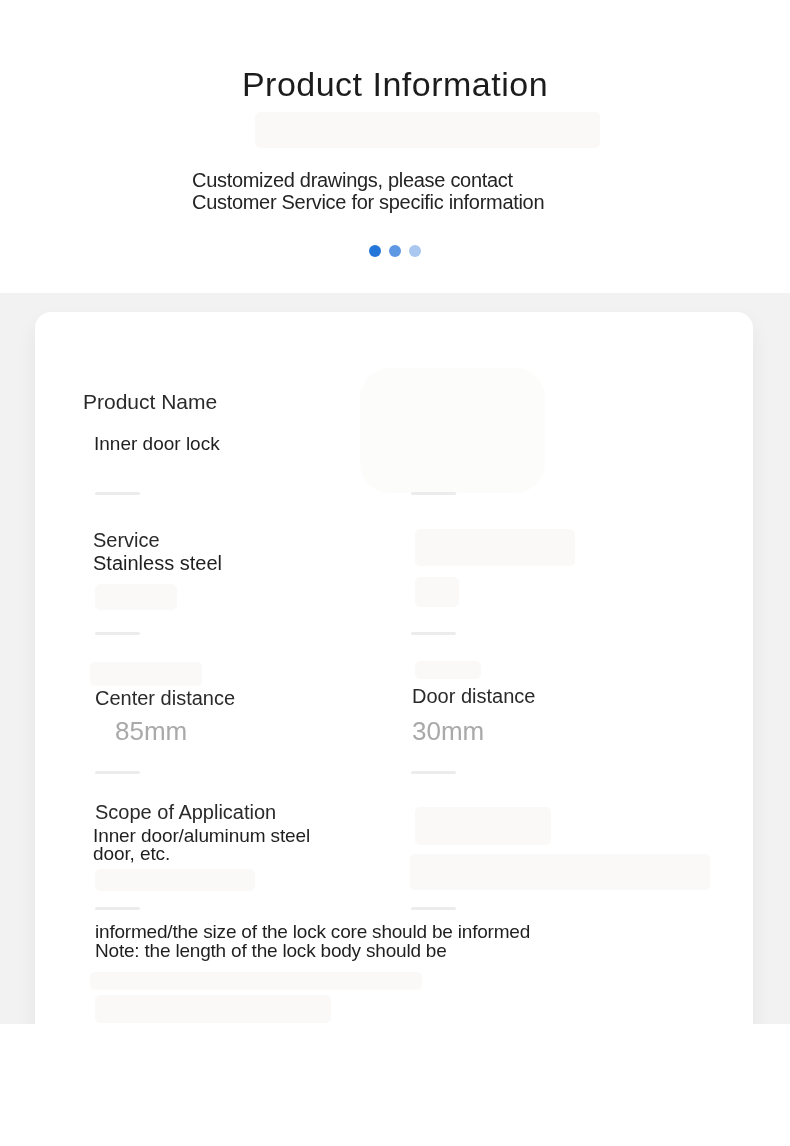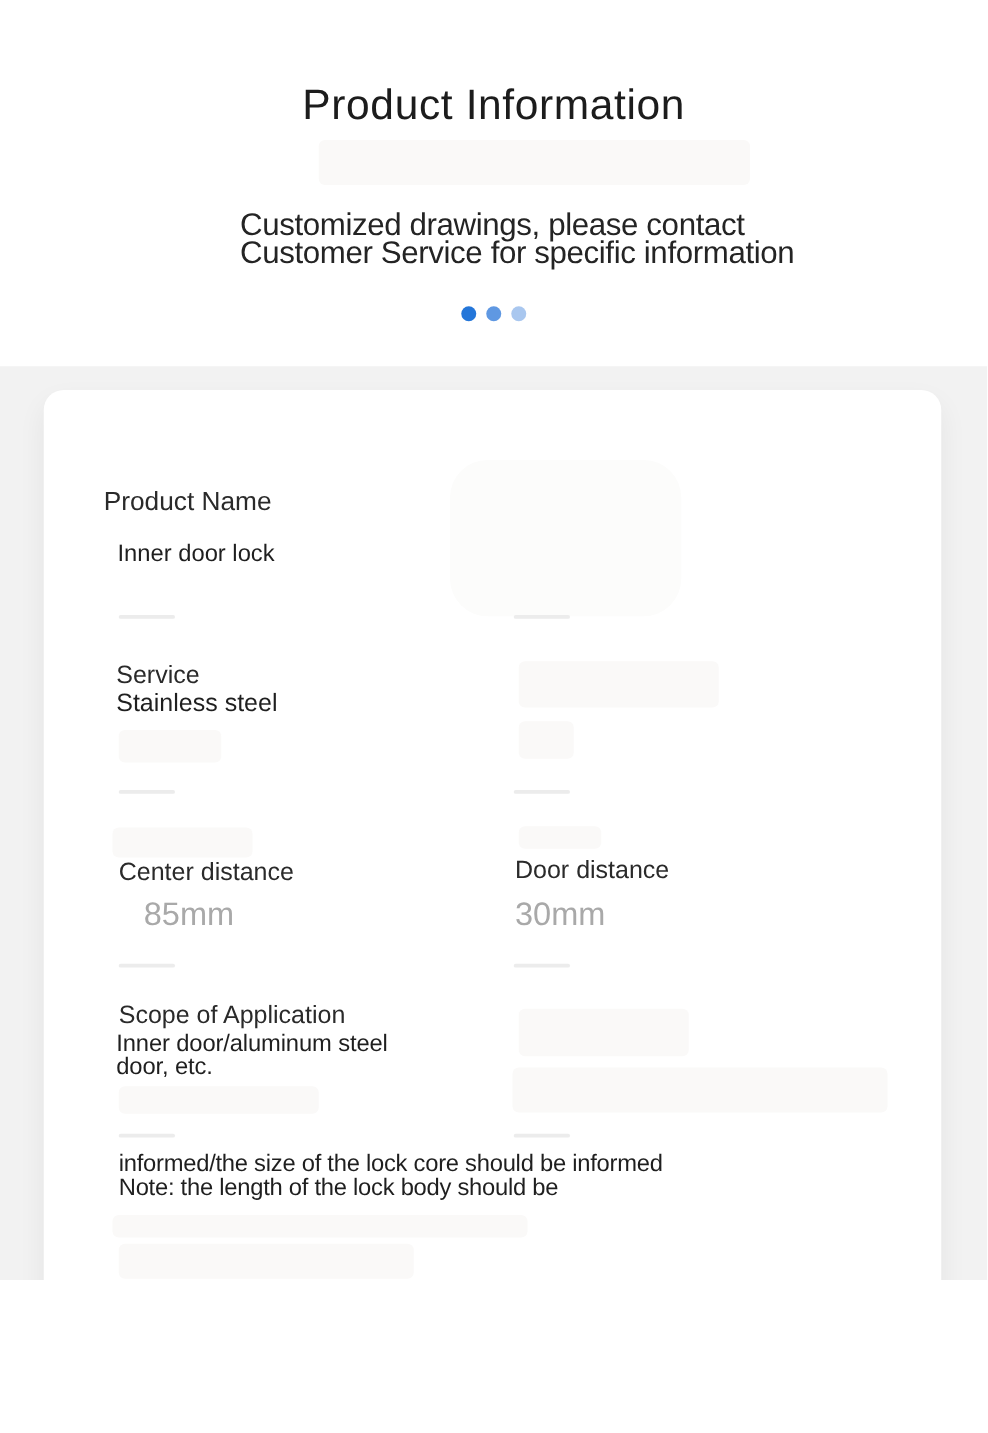--- a/index.html
+++ b/index.html
@@ -15,21 +15,21 @@
 
   
   .title{
     left:0;top:65px;width:790px;
     text-align:center;
     font-size:34px;letter-spacing:0.5px;
     color:#1c1c1c;
   }
   .subtitle{
     left:192px;top:169px;
-    font-size:25px;line-height:22px;letter-spacing:-0.3px;
+    font-size:20px;line-height:22px;letter-spacing:-0.3px;
     color:#242424;
   }
   .dots{
     left:0;top:245px;width:790px;height:12px;
     display:flex;justify-content:center;align-items:center;gap:8px;
   }
   .dot{width:12px;height:12px;border-radius:50%;}
 
   
   .gray-band{left:0;top:293px;width:790px;height:853px;background:#f2f2f2;}

